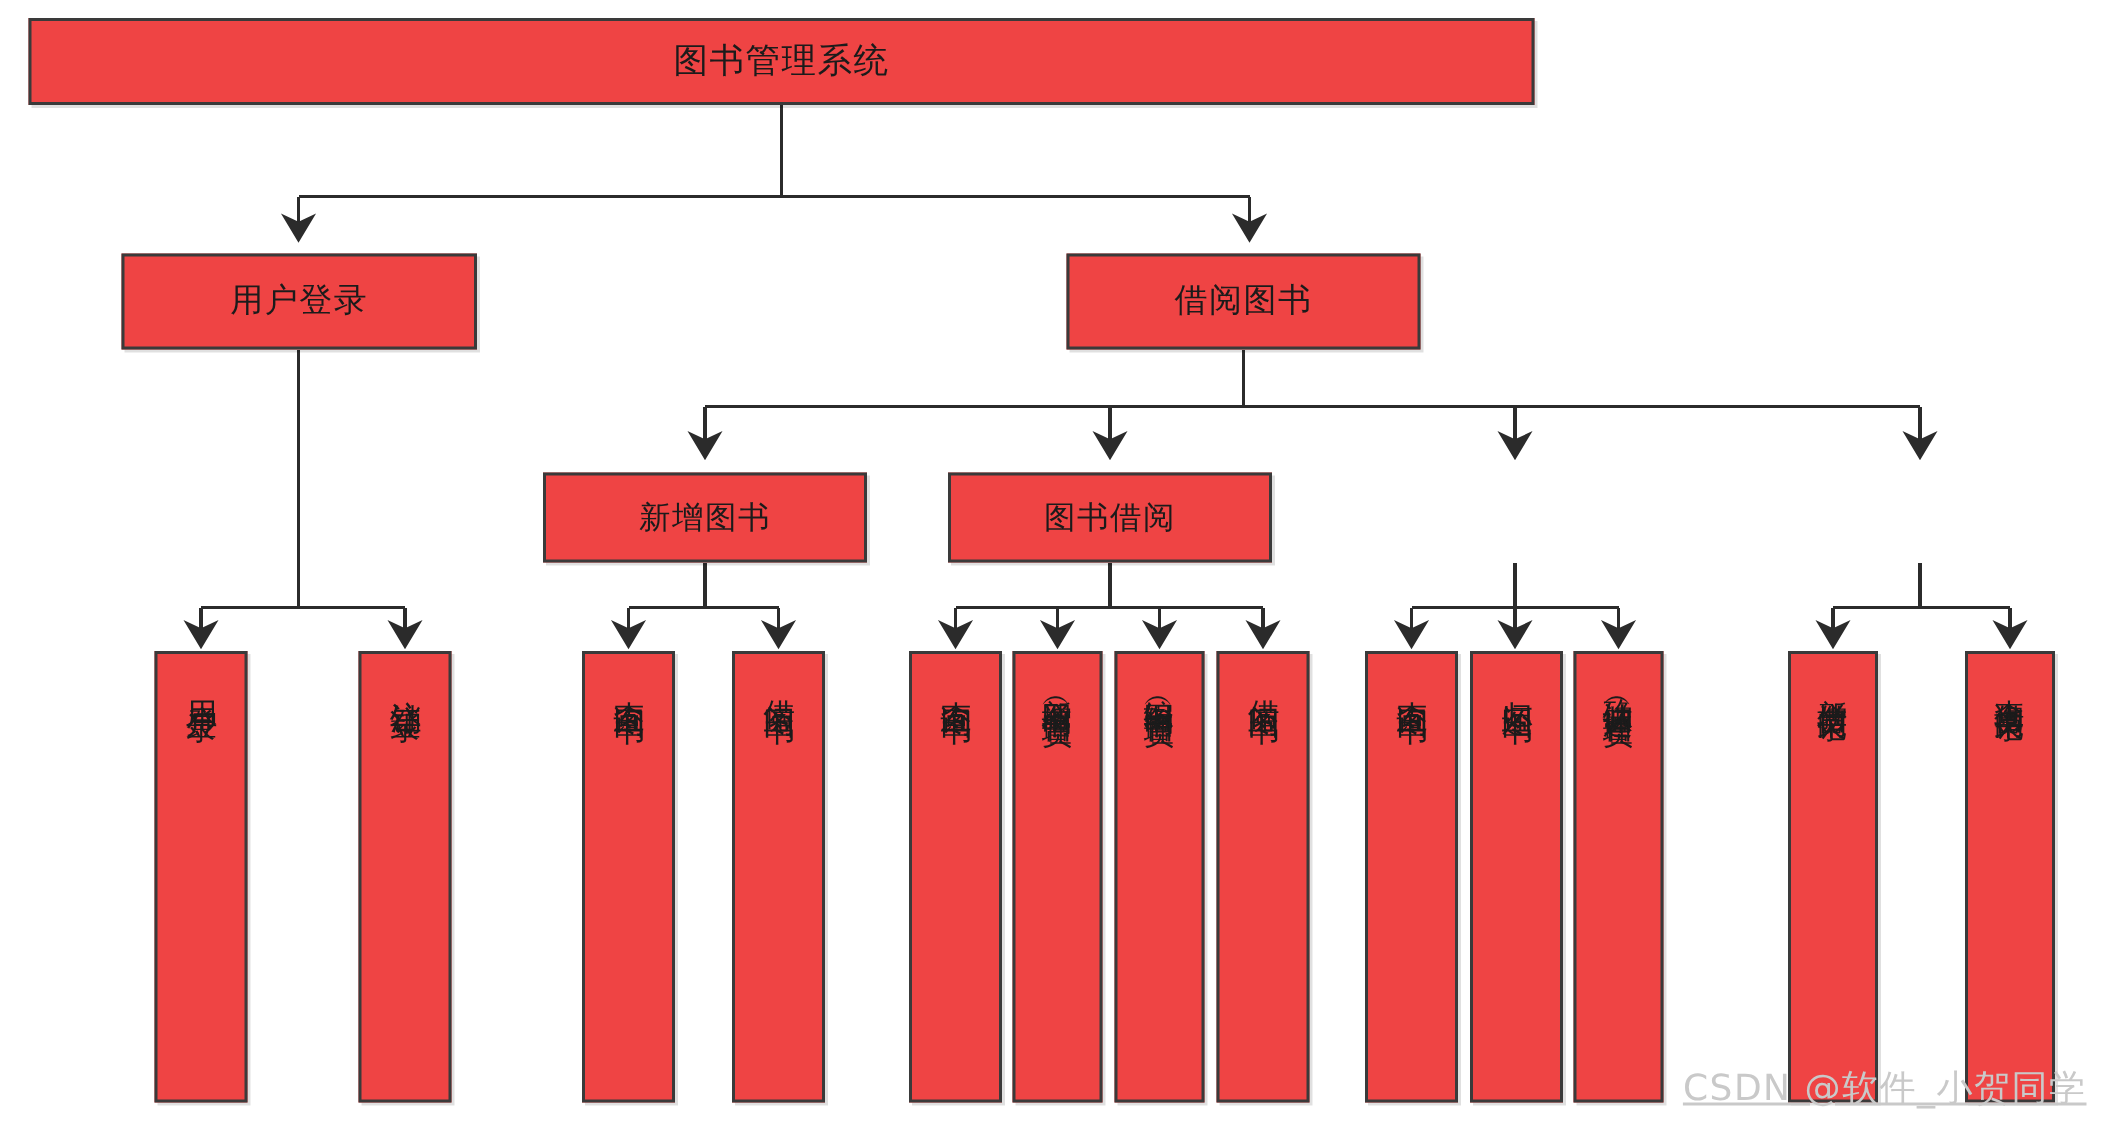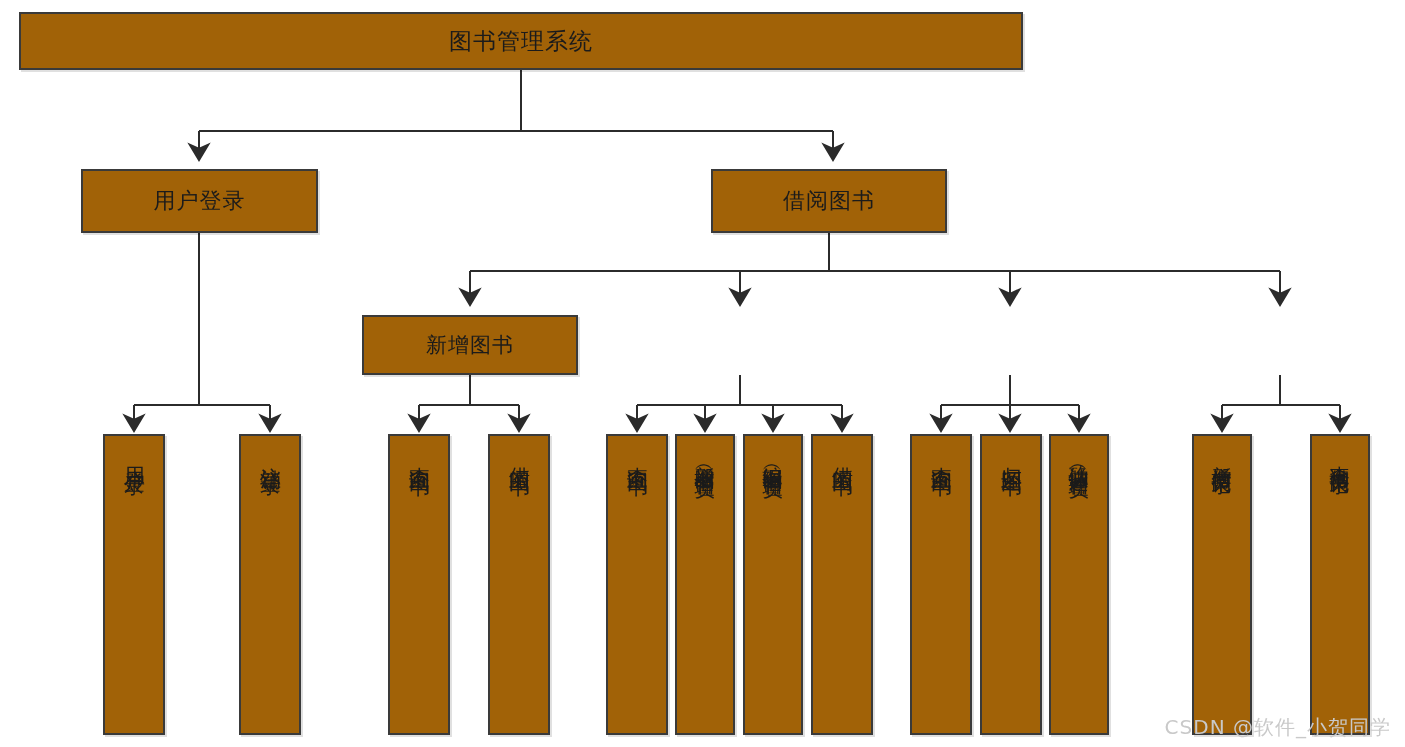--- a/index.html
+++ b/index.html
@@ -7,21 +7,21 @@
   body{
     width:1405px;height:747px;
     font-family:"DejaVu Sans","Liberation Sans",sans-serif;
     overflow:hidden;position:relative;
   }
   #diagram-root{position:absolute;left:0;top:0;width:1405px;height:747px;}
   svg#tree-svg{position:absolute;left:0;top:0;width:1405px;height:747px;display:block;}
 
   .node-box{
     position:absolute;
-    background:#a16207;
+    background:#ef4444;
     border:2px solid #3a3a3a;
     box-sizing:border-box;
     box-shadow:2px 2px 0 rgba(0,0,0,0.12);
     display:flex;align-items:center;justify-content:center;
   }
   .node-label{
     color:#1b1b1b;
     font-size:22px;
     line-height:1.25;
     letter-spacing:1px;
@@ -42,24 +42,25 @@
     line-height:1;
     white-space:nowrap;
     -webkit-writing-mode:vertical-rl;
   }
   .node-leaf.tall .node-label{font-size:20px;letter-spacing:2px;}
 
   #watermark{
     position:absolute;
     right:14px;bottom:6px;
     color:#c9c9c9;
-    font-size:20px;
+    font-size:24px;
     letter-spacing:1px;
     user-select:none;
     white-space:nowrap;
+    text-decoration:underline;
   }
 </style>
 </head>
 <body>
 
 <div id="diagram-root">
 
   <svg id="tree-svg" viewBox="0 0 1405 747">
     <defs>
       <marker id="arrow" markerWidth="10" markerHeight="10" refX="4.2" refY="5" orient="auto" markerUnits="strokeWidth">
@@ -117,20 +118,23 @@
   <div class="node-box node-l2" style="left:81px;top:169px;width:237px;height:64px;">
     <span class="node-label">用户登录</span>
   </div>
   <div class="node-box node-l2" style="left:711px;top:169px;width:236px;height:64px;">
     <span class="node-label">借阅图书</span>
   </div>
 
   <div class="node-box node-l3" style="left:362px;top:315px;width:216px;height:60px;">
     <span class="node-label">新增图书</span>
   </div>
+  <div class="node-box node-l3" style="left:632px;top:315px;width:216px;height:60px;">
+    <span class="node-label">图书借阅</span>
+  </div>
 
   <div class="node-box node-leaf" style="left:103px;top:434px;width:62px;height:301px;">
     <span class="node-label">用户登录</span>
   </div>
   <div class="node-box node-leaf" style="left:239px;top:434px;width:62px;height:301px;">
     <span class="node-label">注销登录</span>
   </div>
 
   <div class="node-box node-leaf" style="left:388px;top:434px;width:62px;height:301px;">
     <span class="node-label">查询图书</span>

